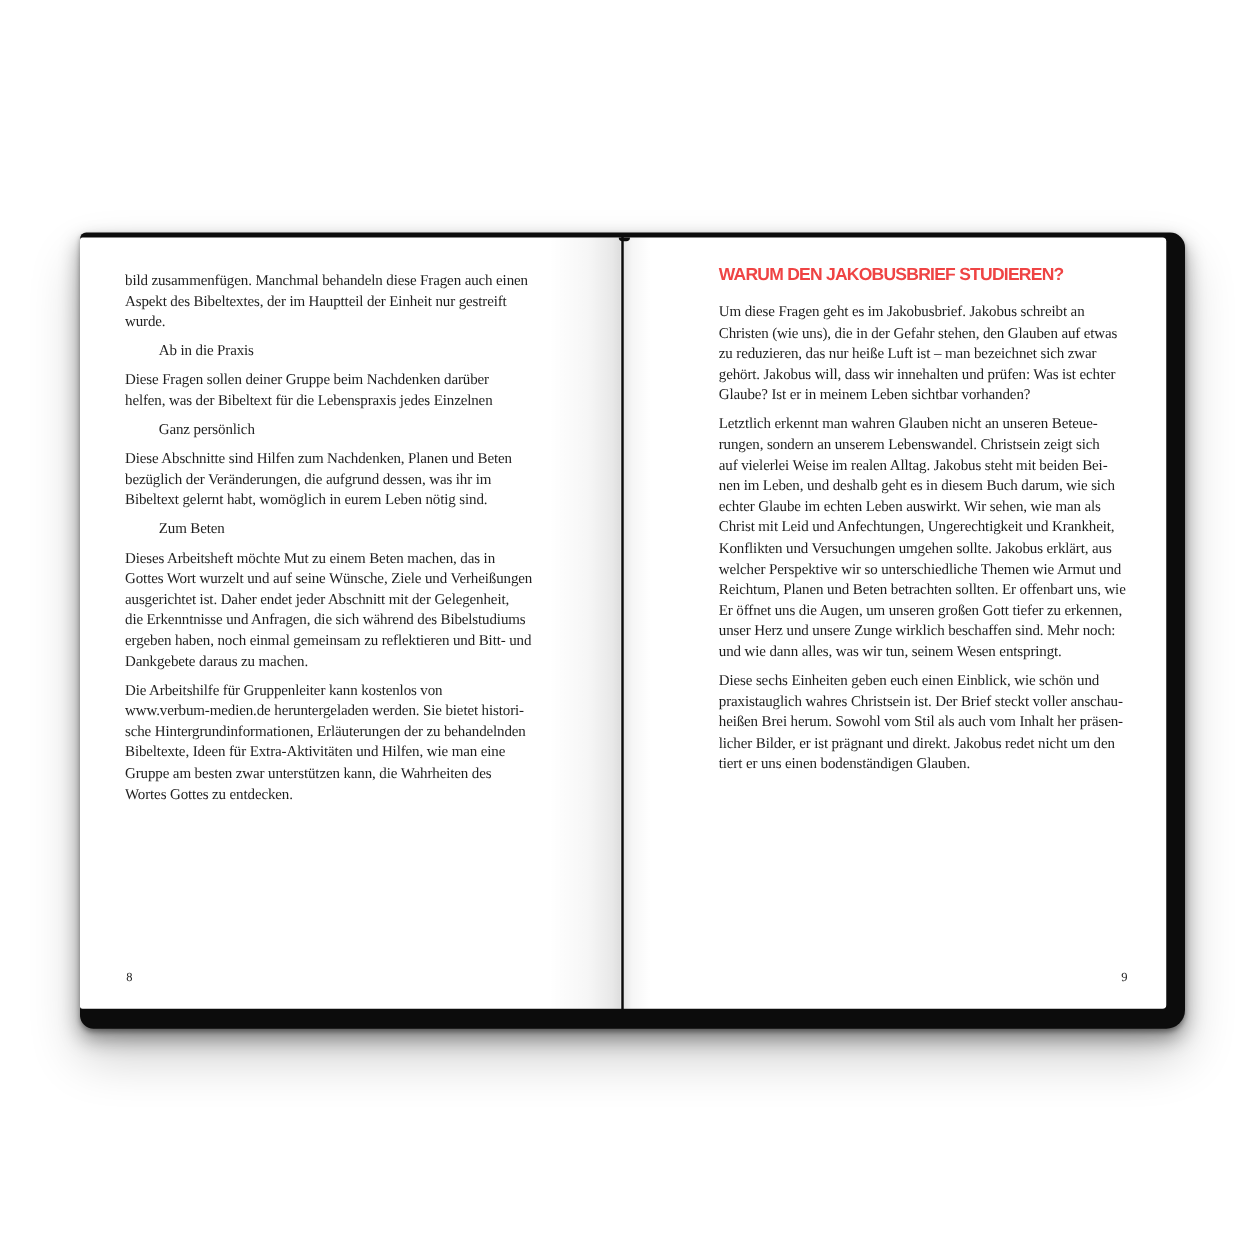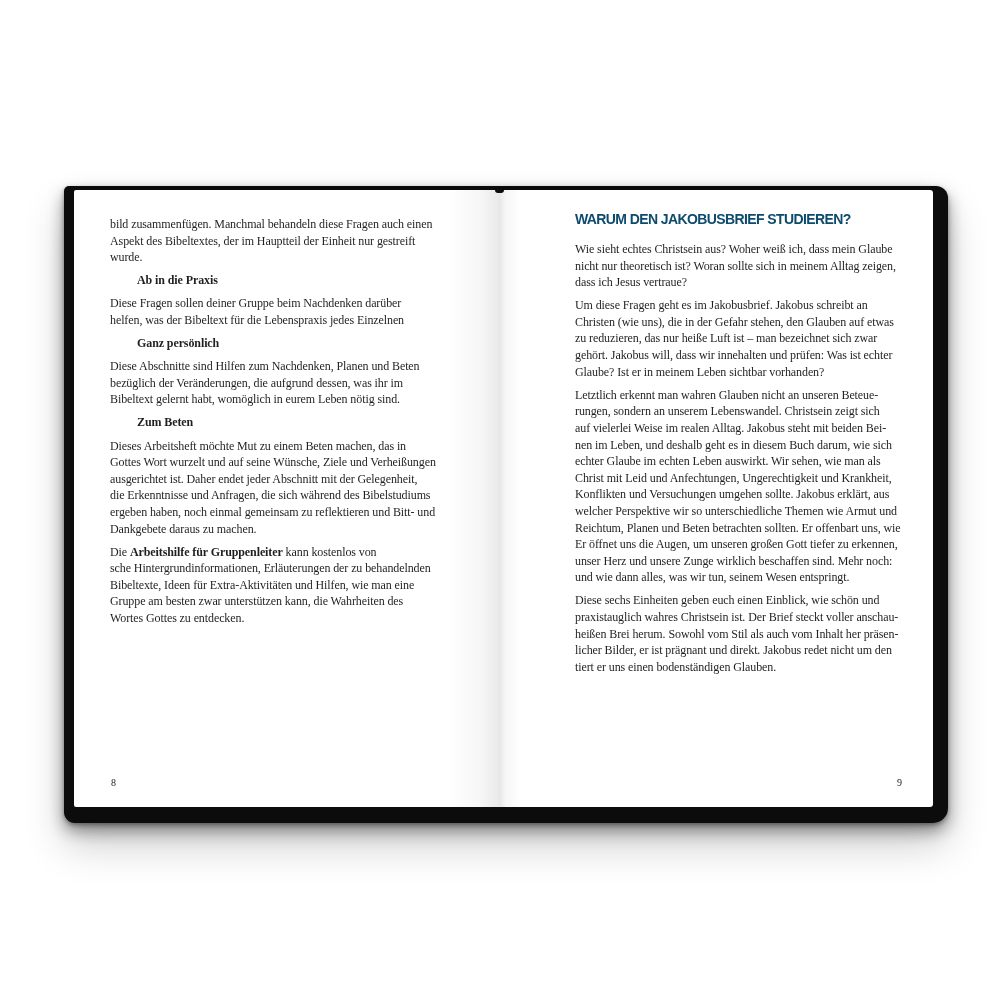--- a/index.html
+++ b/index.html
@@ -25,21 +25,21 @@
                 0 22px 42px rgba(0,0,0,0.20),
                 0 2px 4px rgba(0,0,0,0.35);
   }
   .page {
     position: absolute;
     top: 4px;
     height: 617px;
     background: #ffffff;
   }
   .page-left {
-    left: 10px;
+    left: 0;
     width: 433px;
     border-radius: 2px 0 0 2px;
   }
   .page-right {
     left: 435px;
     width: 434px;
     border-radius: 0 3px 3px 0;
   }
   
   .gutter-shade-left {
@@ -82,30 +82,30 @@
   .right-col { left: 76px; top: 20px; width: 360px; }
   .line {
     display: block;
     height: 16.6px;
     line-height: 16.6px;
     white-space: pre;
   }
   .block { margin-top: 6.5px; }
   .block:first-child { margin-top: 0; }
   .block-heading { padding-left: 27px; }
-  .block-heading .line, .b { font-weight: 700; }
+  .block-heading .line, .b { font-weight: 400; }
   .i { }
   .chapter-title {
     margin: 0 0 13px 0;
     font-family: "Liberation Sans", sans-serif;
     font-weight: 700;
     font-size: 14px;
     letter-spacing: -0.6px;
     line-height: 18px;
-    color: #0c4a6e;
+    color: #ef4444;
     white-space: pre;
   }
   .pagenum {
     position: absolute;
     top: 587px;
     font-size: 10px;
     letter-spacing: 0;
     color: #222222;
     line-height: 12px;
   }
@@ -147,41 +147,37 @@
             <div class="block block-para">
               <div class="line"><span>Dieses Arbeitsheft möchte Mut zu einem Beten machen, das in</span></div>
               <div class="line"><span>Gottes Wort wurzelt und auf seine Wünsche, Ziele und Verheißungen</span></div>
               <div class="line"><span>ausgerichtet ist. Daher endet jeder Abschnitt mit der Gelegenheit,</span></div>
               <div class="line"><span>die Erkenntnisse und Anfragen, die sich während des Bibelstudiums</span></div>
               <div class="line"><span>ergeben haben, noch einmal gemeinsam zu reflektieren und Bitt- und</span></div>
               <div class="line"><span>Dankgebete daraus zu machen.</span></div>
             </div>
             <div class="block block-para">
               <div class="line"><span>Die </span><span class="b">Arbeitshilfe für Gruppenleiter</span><span> kann kostenlos von</span></div>
+              <div class="line"><span>www.verbum-medien.de heruntergeladen werden. Sie bietet histori-</span></div>
               <div class="line"><span>sche Hintergrundinformationen, Erläuterungen der zu behandelnden</span></div>
               <div class="line"><span>Bibeltexte, Ideen für Extra-Aktivitäten und Hilfen, wie man eine</span></div>
               <div class="line"><span>Gruppe am besten zwar unterstützen kann, die Wahrheiten des</span></div>
               <div class="line"><span>Wortes Gottes zu entdecken.</span></div>
             </div>
           </div>
       </div>
       <div class="pagenum pagenum-left">8</div>
       <div class="gutter-shade-left"></div>
     </div>
 
     <div class="page page-right">
       <div class="gutter-shade-right"></div>
       <div class="text-col right-col">
         <h1 class="chapter-title">WARUM DEN JAKOBUSBRIEF STUDIEREN?</h1>
         <div>
-            <div class="block block-para">
-              <div class="line"><span>Wie sieht echtes Christsein aus? Woher weiß ich, dass mein Glaube</span></div>
-              <div class="line"><span>nicht nur theoretisch ist? Woran sollte sich in meinem Alltag zeigen,</span></div>
-              <div class="line"><span>dass ich Jesus vertraue?</span></div>
-            </div>
             <div class="block block-para">
               <div class="line"><span>Um diese Fragen geht es im Jakobusbrief. Jakobus schreibt an</span></div>
               <div class="line"><span>Christen (wie uns), die in der Gefahr stehen, den Glauben auf etwas</span></div>
               <div class="line"><span>zu reduzieren, das nur heiße Luft ist – man bezeichnet sich zwar</span></div>
               <div class="line"><span>gehört. Jakobus will, dass wir innehalten und prüfen: </span><span class="i">Was ist echter</span></div>
               <div class="line"><span class="i">Glaube? Ist er in meinem Leben sichtbar vorhanden?</span></div>
             </div>
             <div class="block block-para">
               <div class="line"><span>Letztlich erkennt man wahren Glauben nicht an unseren Beteue-</span></div>
               <div class="line"><span>rungen, sondern an unserem Lebenswandel. Christsein zeigt sich</span></div>

